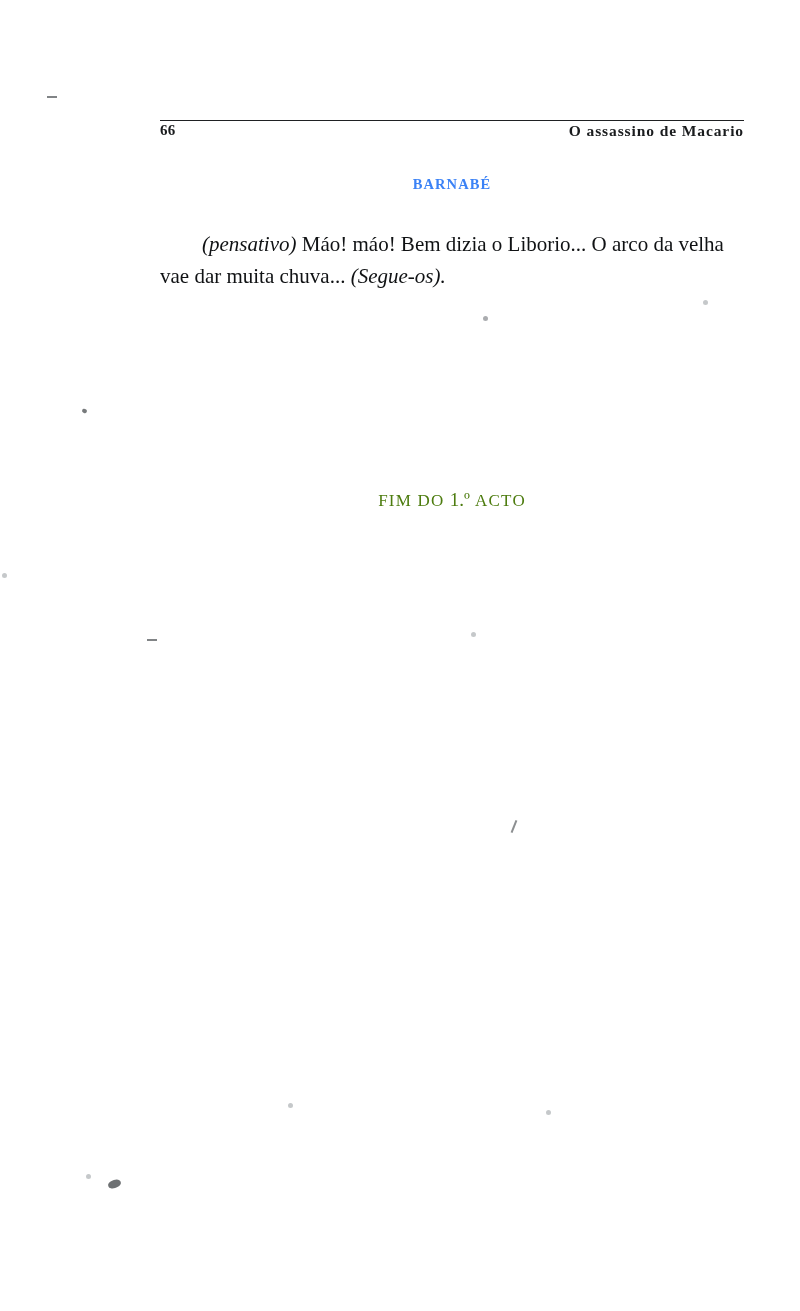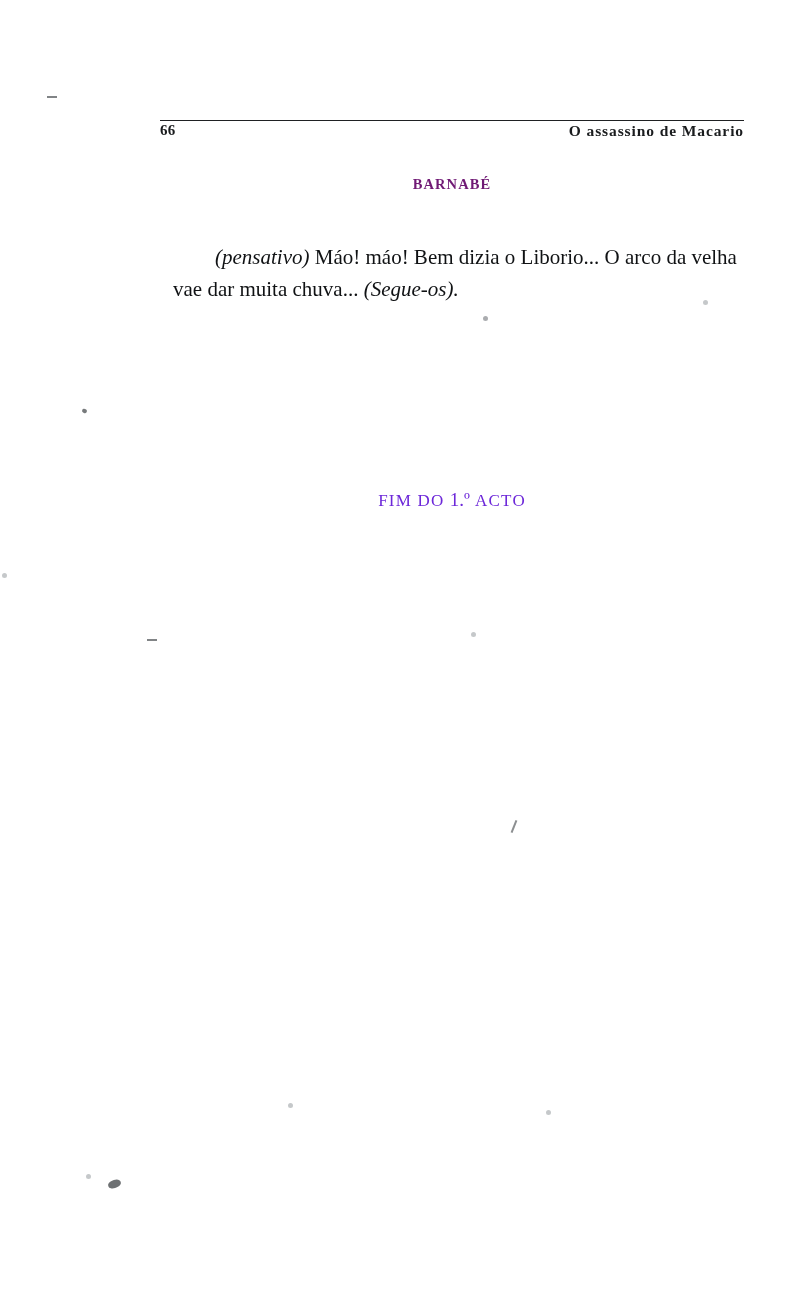--- a/index.html
+++ b/index.html
@@ -65,52 +65,52 @@
   
   .speaker {
     position: absolute;
     left: 160px;
     top: 176px;
     width: 584px;
     text-align: center;
     font-size: 14.5px;
     font-weight: bold;
     letter-spacing: 1.1px;
-    color: #701a75;
+    color: #3b82f6;
   }
 
   
   .speech {
     position: absolute;
     left: 160px;
     top: 228px;
     width: 590px;
     font-size: 21px;
     line-height: 32px;
     color: #101214;
     text-align: left;
   }
   .speech p {
-    margin: 13px;
+    margin: 0;
     text-indent: 42px;
   }
   .speech em {
     font-style: italic;
   }
 
   
   .act-end {
     position: absolute;
     left: 160px;
     top: 489px;
     width: 584px;
     text-align: center;
     font-size: 15.5px;
     letter-spacing: 1.4px;
-    color: #6d28d9;
+    color: #4d7c0f;
   }
   .act-end .smallcaps {
     font-variant: small-caps;
     font-size: 17px;
     letter-spacing: 1.2px;
   }
   .act-end .act-num {
     font-size: 19px;
     letter-spacing: 0;
   }

